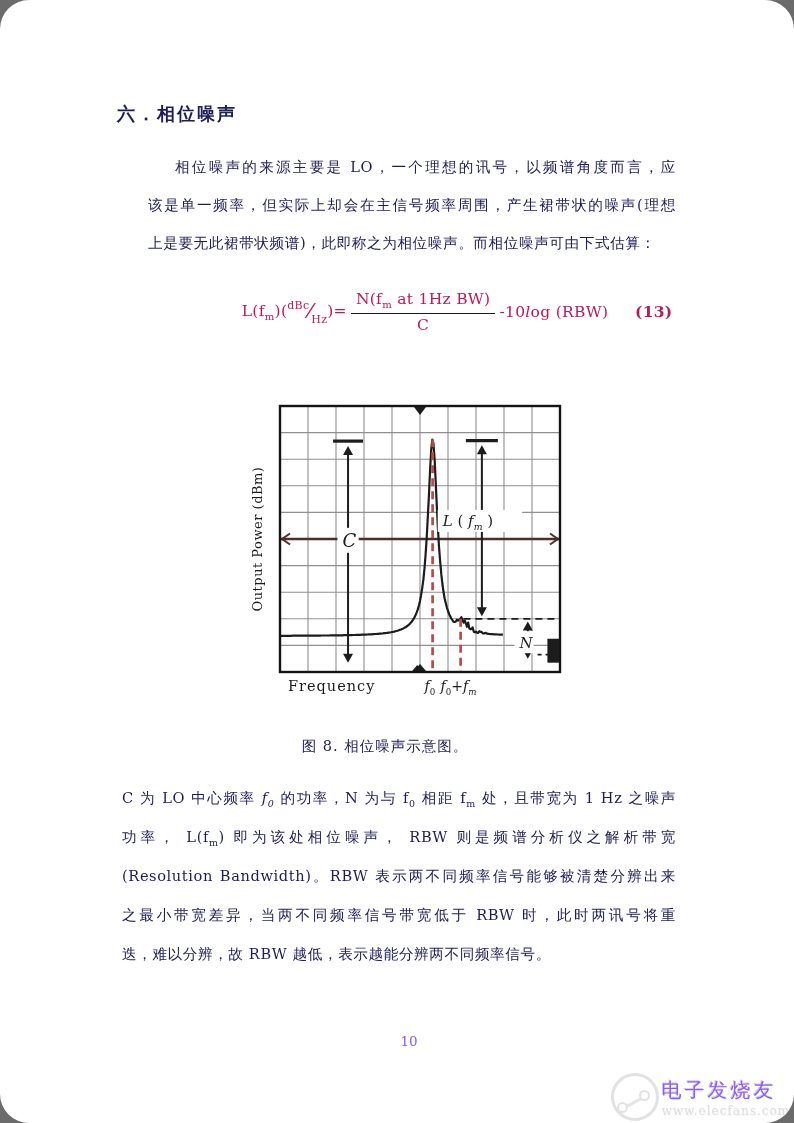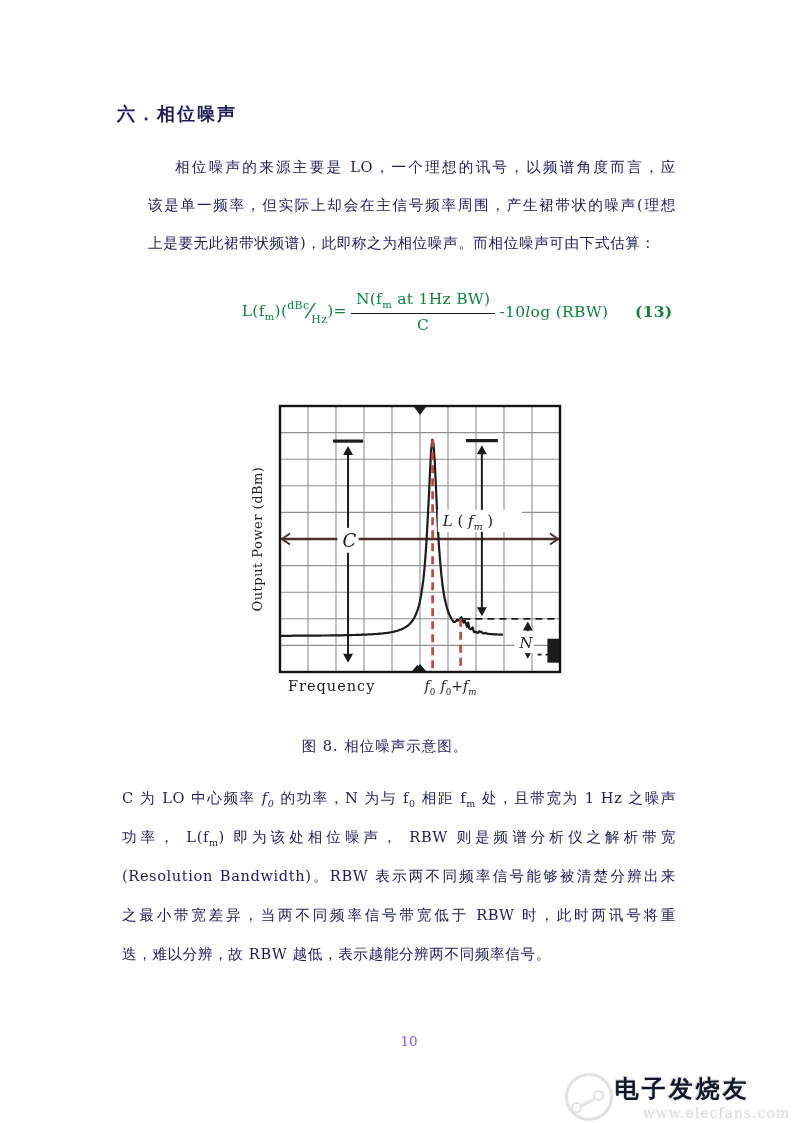--- a/index.html
+++ b/index.html
@@ -52,39 +52,39 @@
   .watermark{position:absolute;right:4px;bottom:2px;display:flex;align-items:center;}
   .wm-circle{width:42px;height:42px;border-radius:50%;border:3px solid #e2e2e2;
     position:relative;flex:none;}
   .wm-line{position:absolute;left:7px;top:25px;width:26px;height:3px;background:#e6e6e6;
     transform:rotate(-28deg);}
   .wm-dot1{position:absolute;left:3px;top:26px;width:7px;height:7px;border-radius:50%;
     border:2px solid #e2e2e2;background:#fff;}
   .wm-dot2{position:absolute;right:6px;top:14px;width:7px;height:7px;border-radius:50%;
     border:2px solid #e2e2e2;background:#fff;}
   .wm-text{margin-left:2px;}
-  .wm-brand{font-size:24px;font-weight:700;color:#0f172a;letter-spacing:3px;
+  .wm-brand{font-size:20px;font-weight:400;color:#8b5cf6;letter-spacing:3px;
     text-shadow:1px 1px 0 #f6f6f6,-1px -1px 0 #cfcfcf;}
-  .wm-site{font-size:14px;color:#dcdcdc;text-align:right;letter-spacing:1px;
-    text-shadow:1px 1px 0 #f6f6f6;margin-left:28px;}
+  .wm-site{font-size:12px;color:#dcdcdc;text-align:right;letter-spacing:1px;
+    text-shadow:1px 1px 0 #f6f6f6;}
 </style>
 </head>
 <body>
 
-<div class="page" style="color: rgb(29, 29, 90);">
+<div class="page" style="color: rgb(29, 29, 90); border-radius: 29px;">
 
   <div class="heading">六．相位噪声</div>
 
   <div class="para para1">
       <div class="tline"><span>相</span><span class="b">位噪</span><span>声的来源</span><span class="b">主要</span><span>是 LO，一个理想的讯号，</span><span class="b">以</span><span>频谱</span><span class="b">角度而</span><span>言，应</span></div>
       <div class="tline"><span>该</span><span class="b">是单一频率</span><span>，但实际上却会在主信</span><span class="b">号频</span><span>率周围，产生裙带状的噪</span><span class="b">声</span><span>(理想</span></div>
       <div class="tline"><span>上</span><span class="b">是要无此裙</span><span>带状频谱)，</span><span class="b">此即称之为</span><span>相位噪声。而相位噪声</span><span class="b">可由下式估算</span><span>：</span></div>
     </div>
 
-  <div class="formula" style="color: #15803d;">
+  <div class="formula" style="color: #be185d;">
     <span><span>L(f</span><sub>m</sub><span>)(</span><span class="dunit"><sup>dBc</sup><span class="dslash">⁄</span><sub>Hz</sub></span><span>)=</span></span>
     <span class="frac">
       <span class="num"><span>N(f</span><sub>m</sub><span> at 1Hz BW)</span></span>
       <span class="den">C</span>
     </span>
     <span><span>-10</span><span class="i">l</span><span>og (RBW)</span></span>
     <span class="eqno">(13)</span>
   </div>
 
   <figure class="fig">

